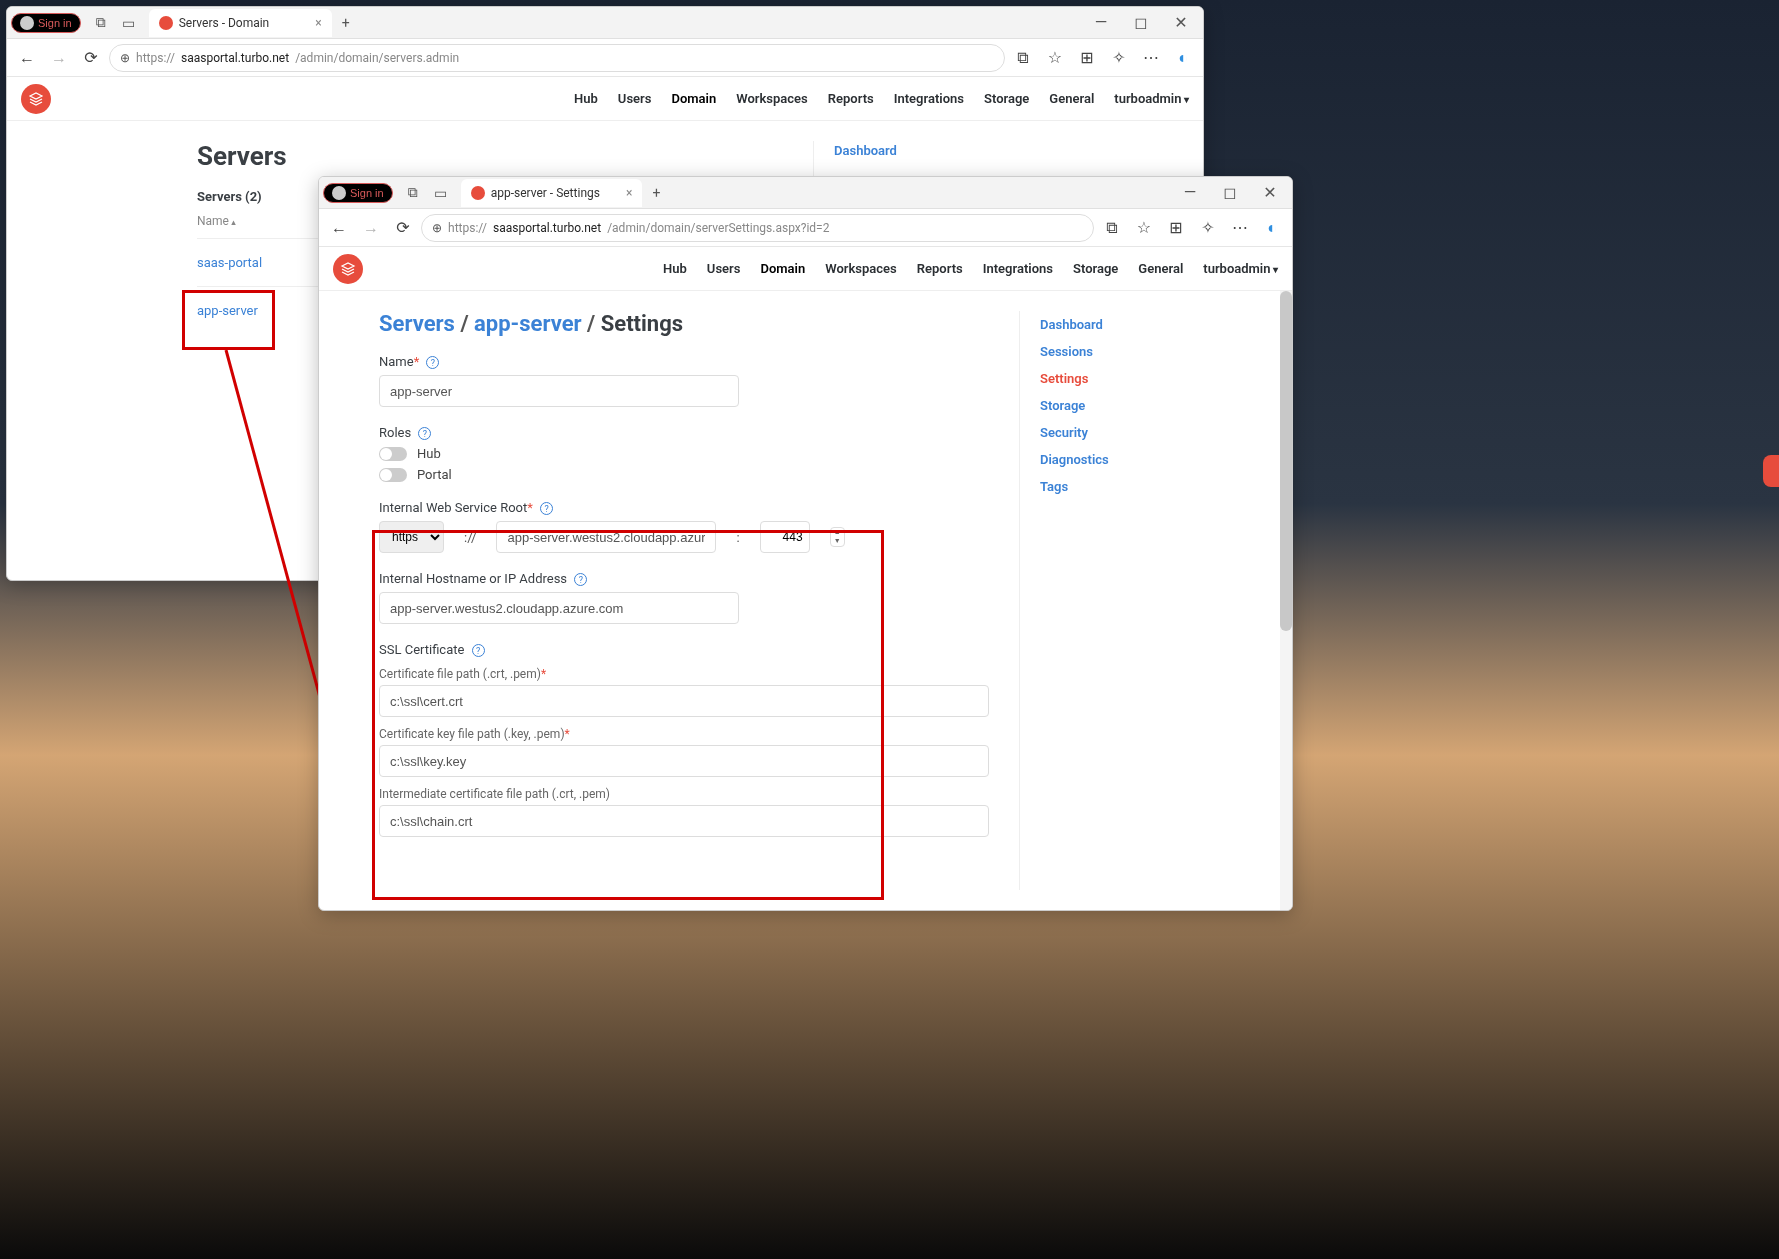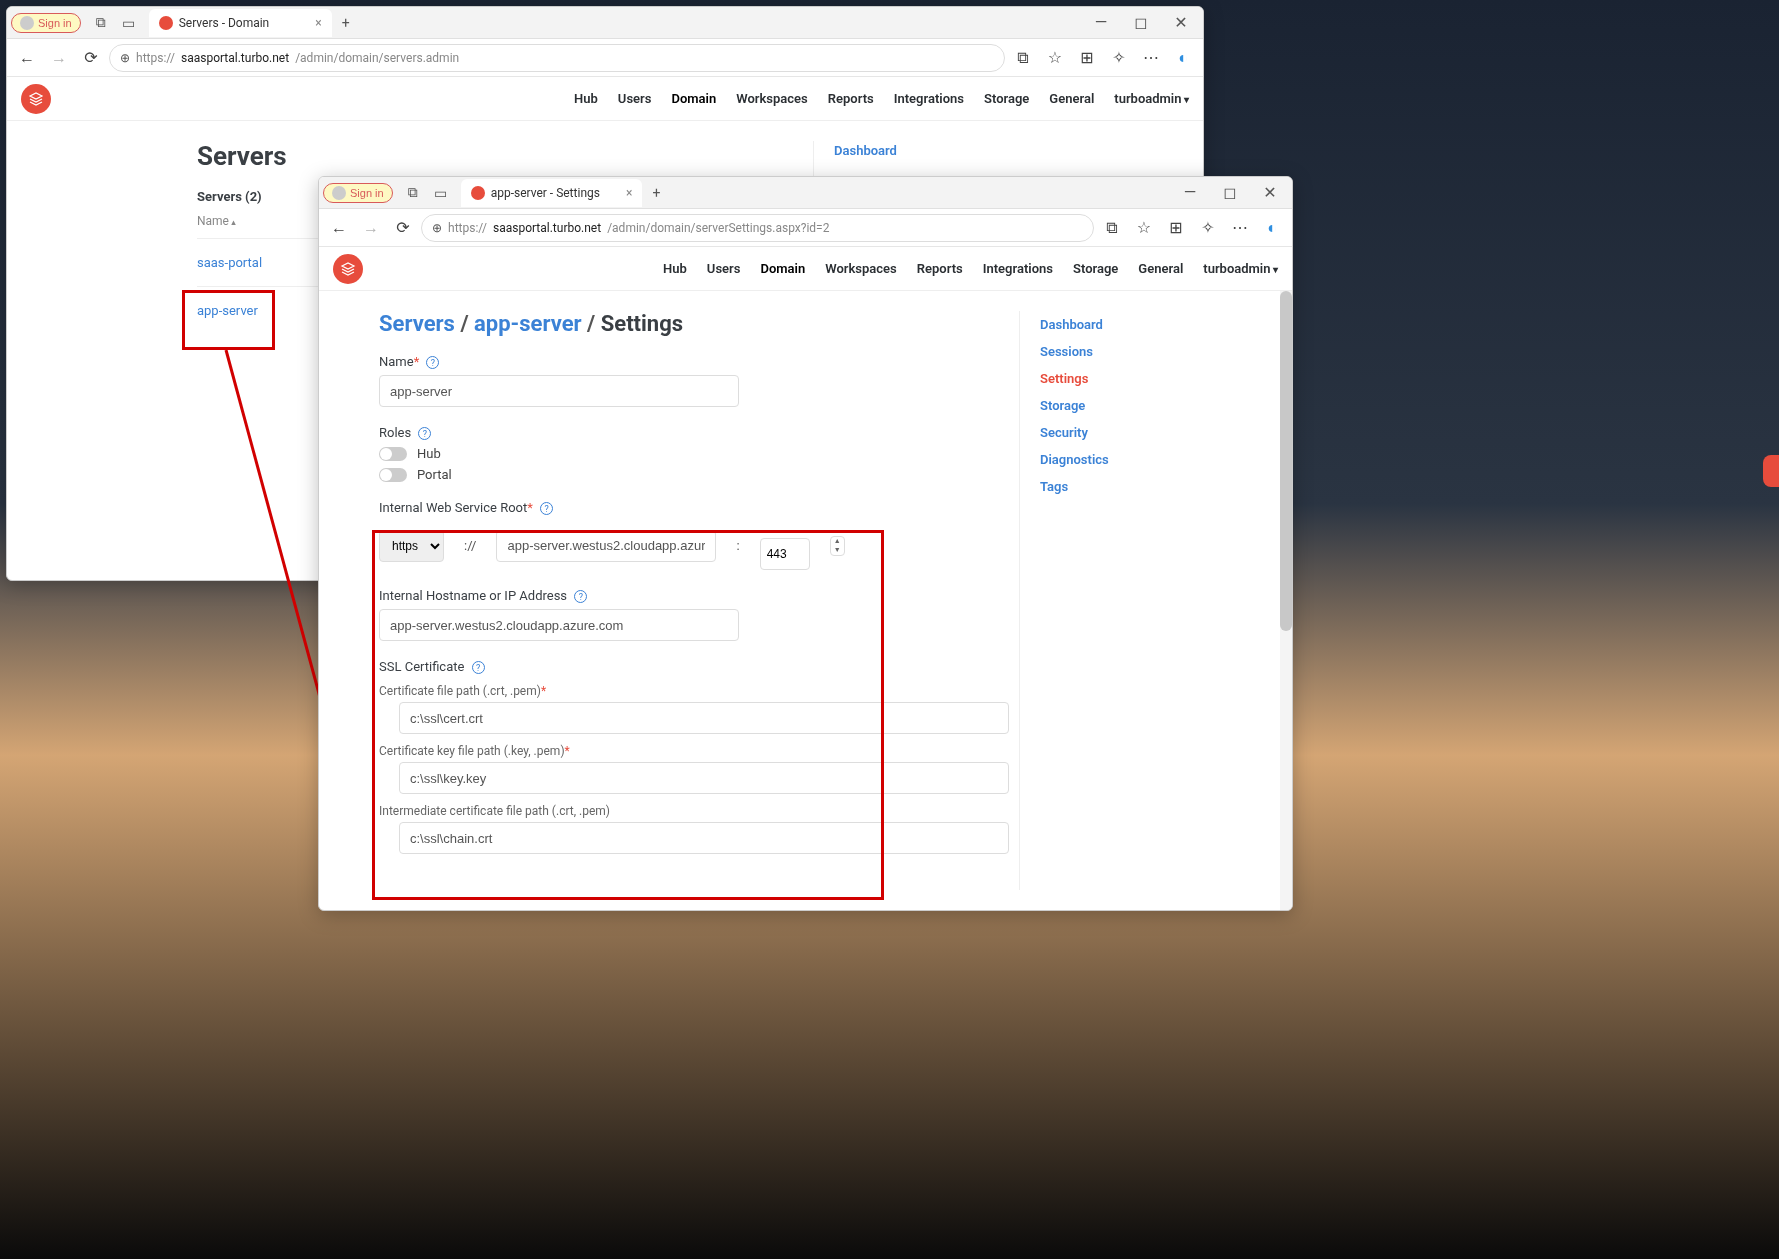--- a/index.html
+++ b/index.html
@@ -26,21 +26,21 @@
 
 .titlebar {
   display: flex; align-items: center; height: 32px;
   background: #f3f3f3; border-bottom: 1px solid #e0e0e0;
   padding: 0 4px;
 }
 .signin-btn {
   display: flex; align-items: center; gap: 4px;
   border: 1px solid #d85a5a; border-radius: 10px;
   padding: 2px 8px; font-size: 11px; color: #d85a5a;
-  background: #fef9c3; margin-right: 6px;
+  background: #000000; margin-right: 6px;
 }
 .signin-avatar {
   width: 14px; height: 14px; border-radius: 50%;
   background: #ccc;
 }
 .tbar-icon {
   width: 24px; height: 24px; display:flex; align-items:center; justify-content:center;
   color: #555; font-size: 14px; margin: 0 2px;
 }
 .tab {
@@ -112,32 +112,32 @@
 
 .fld-label { font-size: 13px; font-weight: 400; color: #3a3f44; margin-top: 18px; margin-bottom: 6px; }
 .sub-label { font-size: 12px; color: #666; margin-top: 10px; margin-bottom: 4px; }
 .req { color: #e74c3c; }
 .help { display:inline-block; width:13px; height:13px; border:1px solid #3b82d6; border-radius:50%; color:#3b82d6; font-size:9px; text-align:center; line-height:12px; margin-left:4px;}
 
 .text-input {
   width: 360px; height: 32px; border:1px solid #ddd; border-radius:4px;
   padding: 0 10px; font-size: 13px; color:#555;
 }
-.text-input.wide { width: 610px; margin-left: 20px; }
+.text-input.wide { width: 610px; }
 
 .toggle-row { display:flex; align-items:center; gap:10px; margin: 6px 0; font-size:13px; color:#444;}
 .toggle { width: 28px; height: 14px; border-radius: 8px; background:#ccc; position:relative;}
 .toggle::after { content:""; position:absolute; width:12px; height:12px; border-radius:50%; background:#fff; top:1px; left:1px;}
 .toggle.on { background:#2f6fd1;}
 .toggle.on::after { left: 15px; }
 
 .url-compose { display:flex; gap:20px; align-items:center; margin-top:6px;}
 .sel { height:32px; border:1px solid #ddd; border-radius:4px; padding:0 8px; font-size:12px;}
 .sep-txt { font-size:13px; color:#555; }
-.num { width:50px; height:32px; border:1px solid #ddd; border-radius:4px; padding:0 6px; font-size:12px; text-align:left;margin-top:17px;}
+.num { width:50px; height:32px; border:1px solid #ddd; border-radius:4px; padding:0 6px; font-size:12px; text-align:right;}
 .spinner-btns { display:flex; flex-direction:column; border:1px solid #ddd; border-radius:4px; }
 .spinner-btns span { font-size:7px; padding:1px 3px; color:#666; line-height:1;}
 
 .side2 { width: 220px; border-left:1px solid #eee; padding-left:20px; margin-left: 20px;}
 .side2 a { display:block; color:#3b82d6; font-size:13px; font-weight:600; text-decoration:none; padding:6px 0;}
 .side2 a.active { color:#e74c3c; }
 
 .scrollbar-v { position:absolute; right:0; top:0; width:12px; height:100%; background:#f4f4f4;}
 .scrollbar-thumb { position:absolute; right:0; top:0; width:12px; height:55%; background:#c8c8c8; border-radius:6px;}
 

